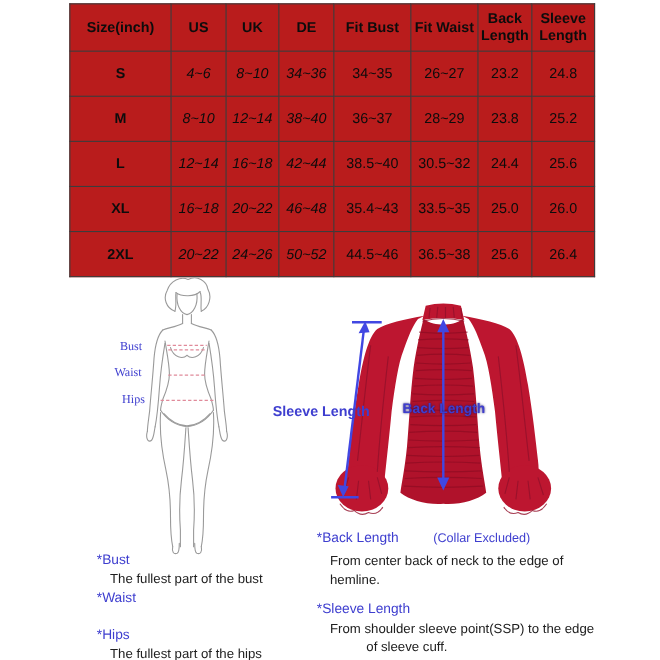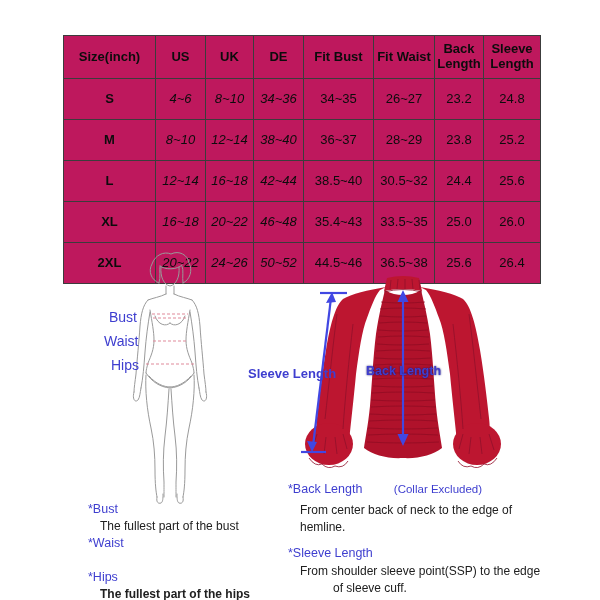--- a/index.html
+++ b/index.html
@@ -4,43 +4,42 @@
 <style>
   html,body{margin:0;padding:0;}
   .canvas{
     position:relative;width:600px;height:600px;background:#ffffff;overflow:hidden;
     font-family:"Liberation Sans", sans-serif;color:#1a1a1a;
   }
   
   table.size-table{
     position:absolute;left:63px;top:3px;width:477px;
     border-collapse:collapse;table-layout:fixed;
-    background:#be185d;
-    margin-top:32px;
+    background:#b91c1c;
   }
   table.size-table th, table.size-table td{
     border:1px solid #3c3c3c;text-align:center;vertical-align:middle;
     padding:0 1px;line-height:1.15;color:#0c0c0c;
   }
   table.size-table th{font-size:13px;font-weight:bold;height:42px;}
   table.size-table td{font-size:13px;height:40px;}
   td.c-size{font-weight:bold;}
   td.c-it{font-style:italic;}
   
   .sketch{position:absolute;}
   .fig-line{fill:none;stroke:#9a9a9a;stroke-width:1;stroke-linecap:round;}
   .fig-dash{fill:none;stroke:#e08a9a;stroke-width:1.2;stroke-dasharray:3,2;}
   .garment{fill:#bd1630;stroke:none;}
   .garment-dk{fill:#b0122b;}
   .ruche{fill:none;stroke:#8d0b22;stroke-width:1.1;opacity:.7;}
   .crease{fill:none;stroke:#91102a;stroke-width:1;opacity:.8;}
   .arrow{stroke:#4147e2;stroke-width:2.2;fill:none;}
   .arrowhead{fill:#4147e2;stroke:none;}
   
-  .lbl{position:absolute;color:#3e3ecf;font-size:14px;white-space:nowrap;}
+  .lbl{position:absolute;color:#3e3ecf;font-size:11px;white-space:nowrap;font-family:Liberation Serif, serif;}
   .lbl-strong{position:absolute;color:#3e3ecf;font-size:12.5px;font-weight:bold;white-space:nowrap;}
   .lbl-on-red{text-shadow:0 0 2px #1a1060;}
   .term{position:absolute;color:#3e3ecf;font-size:12.5px;white-space:nowrap;}
   .term .note{font-size:11.5px;margin-left:28px;}
   .desc{position:absolute;color:#202020;font-size:12px;white-space:nowrap;}
 </style>
 </head>
 <body>
 
 <div class="canvas">
@@ -227,21 +226,21 @@
     </g>
   </svg>
 
   <span class="lbl-strong" style="left:248px;top:366px;font-size:13px;">Sleeve Length</span>
   <span class="lbl-strong lbl-on-red" style="left:366px;top:364px;">Back Length</span>
 
   <span class="term" style="left:88px;top:502px;">*Bust</span>
   <span class="desc" style="left:100px;top:519px;">The fullest part of the bust</span>
   <span class="term" style="left:88px;top:536px;">*Waist</span>
   <span class="term" style="left:88px;top:570px;">*Hips</span>
-  <span class="desc" style="left:100px;top:587px;font-weight:bold;">The fullest part of the hips</span>
+  <span class="desc" style="left:100px;top:587px;">The fullest part of the hips</span>
 
   <span class="term" style="left:288px;top:482px;"><span>*Back Length</span> <span class="note">(Collar Excluded)</span></span>
   <span class="desc" style="left:300px;top:503px;">From center back of neck to the edge of</span>
   <span class="desc" style="left:300px;top:520px;">hemline.</span>
   <span class="term" style="left:288px;top:546px;">*Sleeve Length</span>
   <span class="desc" style="left:300px;top:564px;">From shoulder sleeve point(SSP) to the edge</span>
   <span class="desc" style="left:300px;top:581px;margin-left:33px;">of sleeve cuff.</span>
 
 </div>
 

